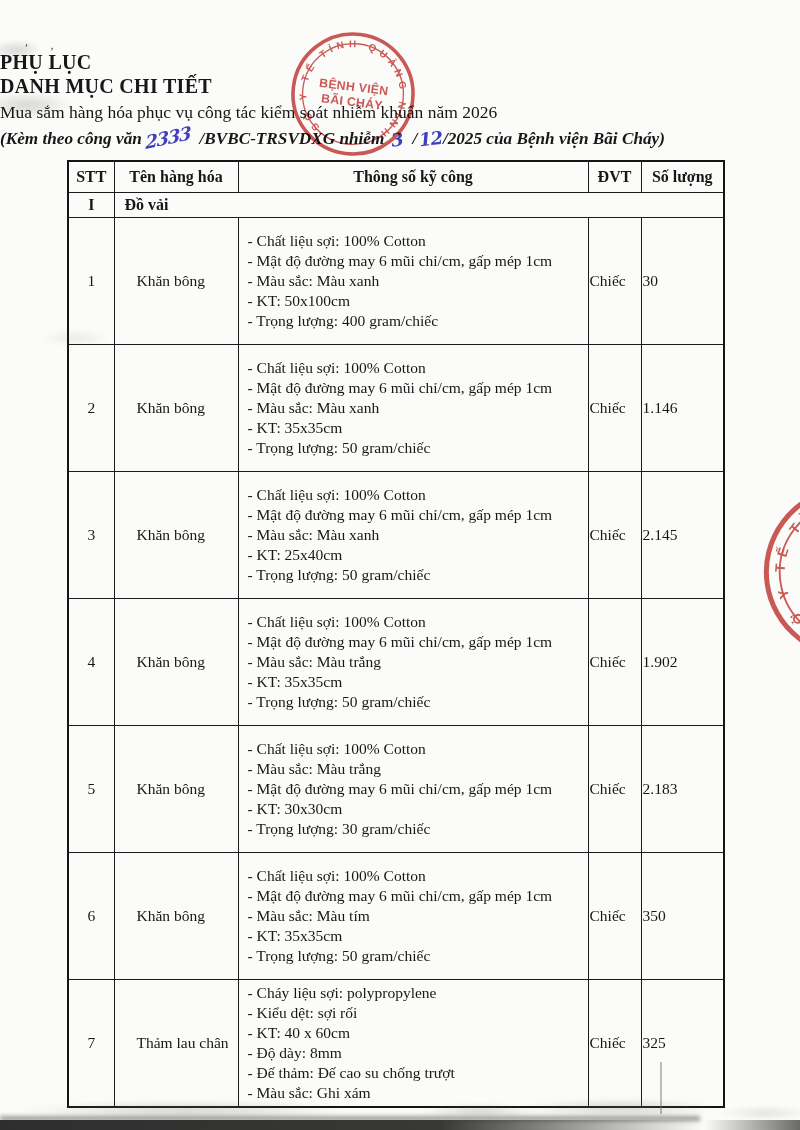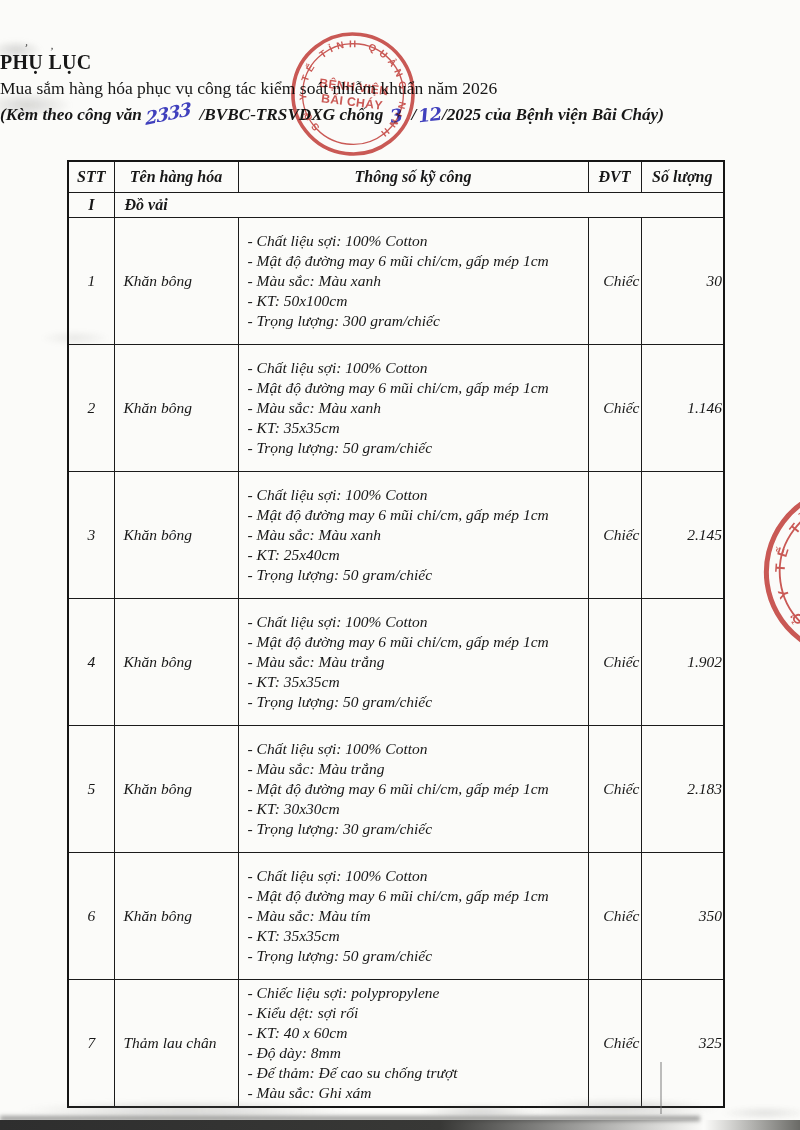--- a/index.html
+++ b/index.html
@@ -29,36 +29,35 @@
   .stamp-main{ left:287px; top:28px; width:132px; height:132px; transform:rotate(7deg); }
   .stamp-side{ left:758px; top:480px; width:184px; height:184px; transform:rotate(-8deg); }
   .rim-text{ font-family:"Liberation Sans", sans-serif; font-weight:bold; font-size:16.5px; fill:var(--stamp-red); letter-spacing:2.5px; }
   .center-text{ font-family:"Liberation Sans", sans-serif; font-weight:bold; font-size:20.5px; fill:var(--stamp-red); letter-spacing:.5px; }
 
   
   .goods-table{
     position:absolute; left:67px; top:160px; width:656px;
     border-collapse:collapse; table-layout:fixed;
     font-size:15.5px;
-    font-style:italic;
   }
   .goods-table col.w-stt{width:46px;} .goods-table col.w-name{width:124px;}
   .goods-table col.w-spec{width:350px;} .goods-table col.w-unit{width:53px;}
   .goods-table col.w-qty{width:83px;}
   .goods-table th, .goods-table td{ border:1.6px solid #1b1b1b; vertical-align:middle; }
   .goods-table{ border:2.4px solid #151515; }
   .goods-table th{ height:30px; font-size:16px; font-weight:bold; text-align:center; padding:0 2px; }
   tr.section-row td{ height:22px; font-weight:bold; font-size:16px; }
   tr.section-row .c-stt{ text-align:center; }
   tr.section-row .c-section{ padding-left:10px;border-radius:8px; }
   .c-stt{ text-align:center; }
-  .c-name{ padding-left:9px; }
+  .c-name{ padding-left:22px; }
   .c-specs{ padding:3px 6px 3px 9px; vertical-align:middle; }
   .spec-line{ line-height:20px; }
-  .c-unit, .c-qty{ text-align:right; }
+  .c-unit, .c-qty{ text-align:left; }
   .goods-table tbody tr.data-row td{ height:120px; }
 
   
   .artifact{ position:absolute; pointer-events:none; }
   .smudge{ background:radial-gradient(closest-side, rgba(120,120,118,.28), rgba(120,120,118,0)); filter:blur(2px); border-radius:50%; }
   .sm-1{ left:-18px; top:92px; width:90px; height:26px; }
   .sm-2{ left:-10px; top:40px; width:52px; height:20px; }
   .sm-3{ left:40px; top:330px; width:70px; height:16px; opacity:.5; }
   .sm-b1{ left:20px; top:1100px; width:330px; height:20px; }
   .sm-b2{ left:420px; top:1104px; width:120px; height:14px; }
@@ -78,25 +77,26 @@
 
 <div class="page">
 
   <div class="artifact smudge sm-1"></div>
   <div class="artifact smudge sm-2"></div>
   <div class="artifact smudge sm-3"></div>
   <div class="artifact tick-marks"></div>
 
   <div class="doc-header">
     <div class="doc-title">PHỤ LỤC</div>
+    <div class="doc-title">DANH MỤC CHI TIẾT</div>
     <div class="doc-subtitle">Mua sắm hàng hóa phục vụ công tác kiểm soát nhiễm khuẩn năm 2026</div>
     <div class="doc-attachment">
       <span>(Kèm theo công văn</span>
       <span class="hand docno">2333</span>
-      <span>/BVBC-TRSVDXG chống</span>
+      <span>/BVBC-TRSVDXG nhiễm</span>
       <span class="hand day">3</span>
       <span>/</span>
       <span class="hand month">12</span>
       <span>/2025 của Bệnh viện Bãi Cháy)</span>
     </div>
   </div>
 
   <svg class="stamp stamp-main" viewBox="0 0 220 220">
     <g id="stamp-g">
       <circle cx="110" cy="110" r="100" fill="none" stroke="var(--stamp-red)" stroke-width="6"></circle>
@@ -136,21 +136,21 @@
       </tr>
 
     <tr class="data-row">
           <td class="c-stt">1</td>
           <td class="c-name">Khăn bông</td>
           <td class="c-specs">
             <div class="spec-line">- Chất liệu sợi: 100% Cotton</div>
             <div class="spec-line">- Mật độ đường may 6 mũi chỉ/cm, gấp mép 1cm</div>
             <div class="spec-line">- Màu sắc: Màu xanh</div>
             <div class="spec-line">- KT: 50x100cm</div>
-            <div class="spec-line">- Trọng lượng: 300 gram/chiếc</div>
+            <div class="spec-line">- Trọng lượng: 400 gram/chiếc</div>
           </td>
           <td class="c-unit">Chiếc</td>
           <td class="c-qty">30</td>
         </tr>
         <tr class="data-row">
           <td class="c-stt">2</td>
           <td class="c-name">Khăn bông</td>
           <td class="c-specs">
             <div class="spec-line">- Chất liệu sợi: 100% Cotton</div>
             <div class="spec-line">- Mật độ đường may 6 mũi chỉ/cm, gấp mép 1cm</div>
@@ -210,21 +210,21 @@
             <div class="spec-line">- KT: 35x35cm</div>
             <div class="spec-line">- Trọng lượng: 50 gram/chiếc</div>
           </td>
           <td class="c-unit">Chiếc</td>
           <td class="c-qty">350</td>
         </tr>
         <tr class="data-row">
           <td class="c-stt">7</td>
           <td class="c-name">Thảm lau chân</td>
           <td class="c-specs">
-            <div class="spec-line">- Chiếc liệu sợi: polypropylene</div>
+            <div class="spec-line">- Cháy liệu sợi: polypropylene</div>
             <div class="spec-line">- Kiểu dệt: sợi rối</div>
             <div class="spec-line">- KT: 40 x 60cm</div>
             <div class="spec-line">- Độ dày: 8mm</div>
             <div class="spec-line">- Đế thảm: Đế cao su chống trượt</div>
             <div class="spec-line">- Màu sắc: Ghi xám</div>
           </td>
           <td class="c-unit">Chiếc</td>
           <td class="c-qty">325</td>
         </tr>
       </tbody>

